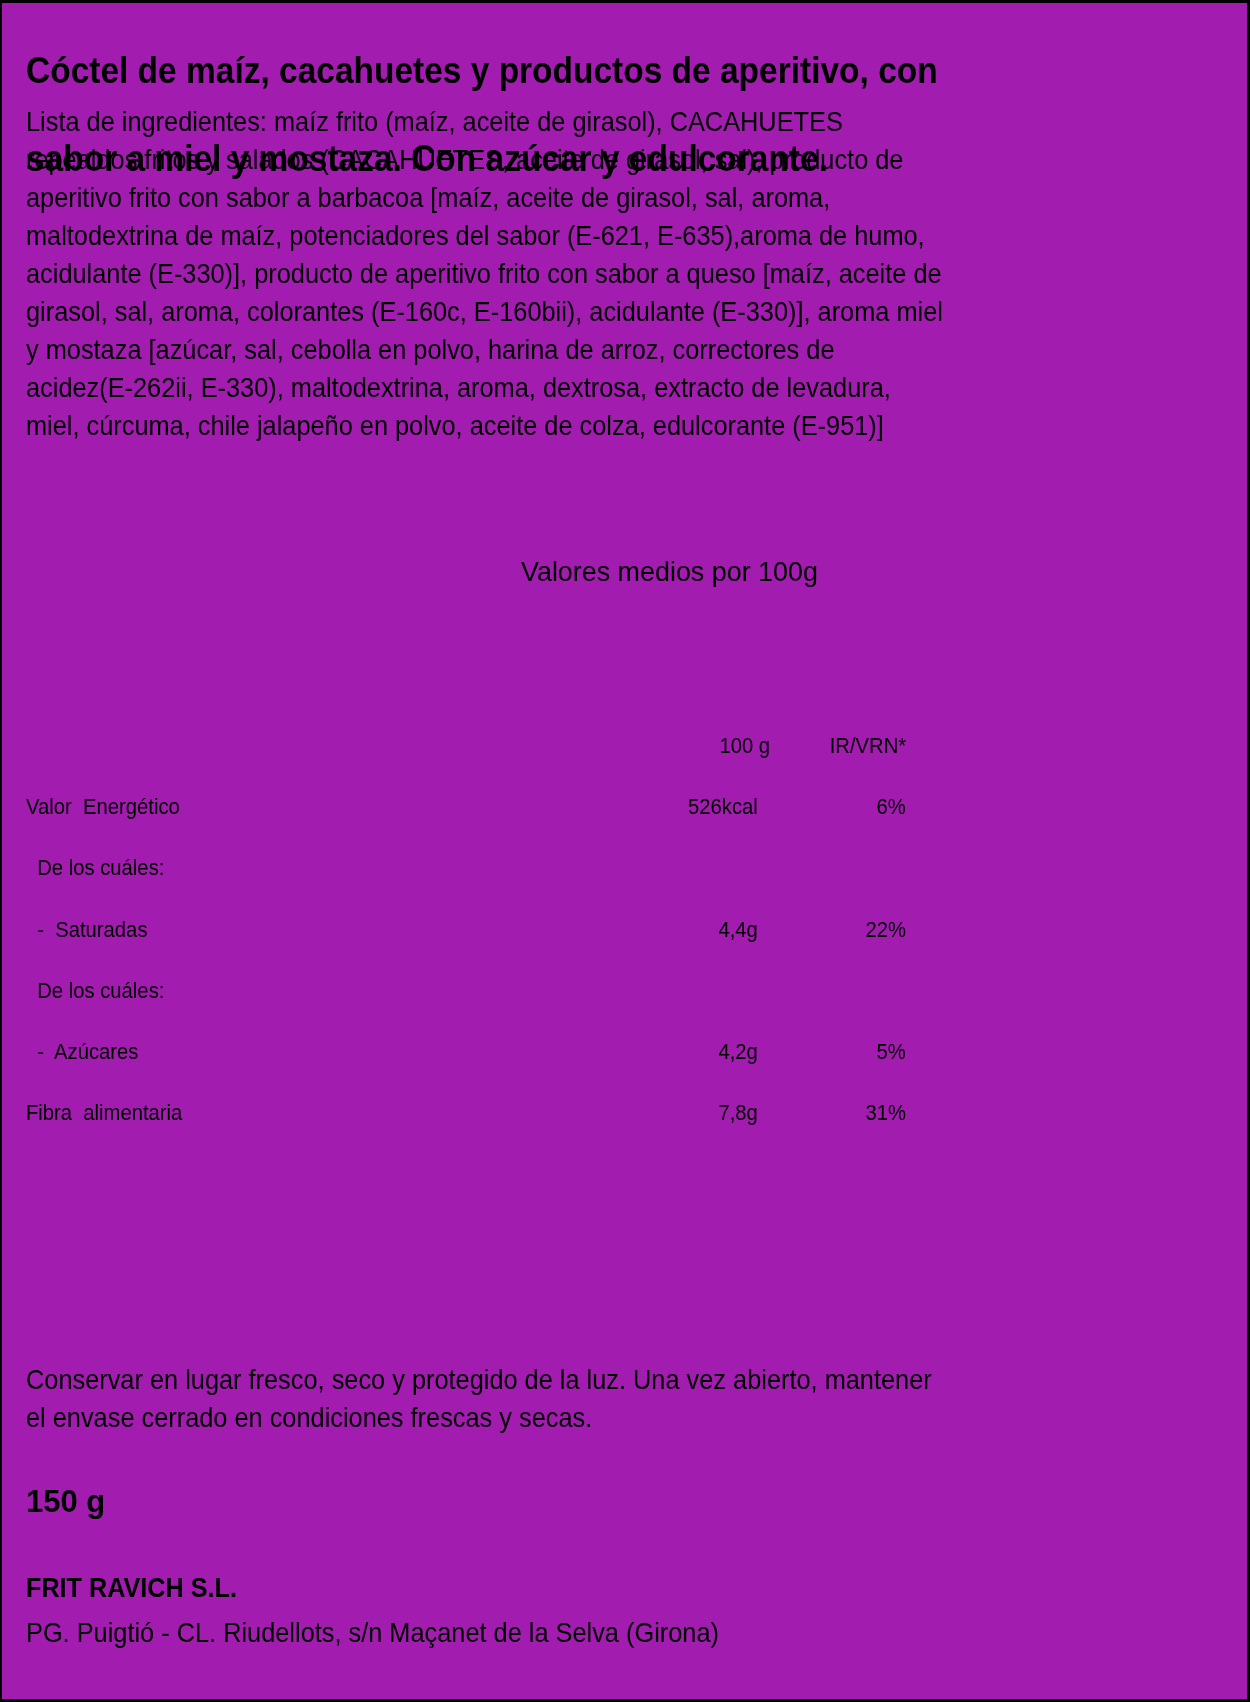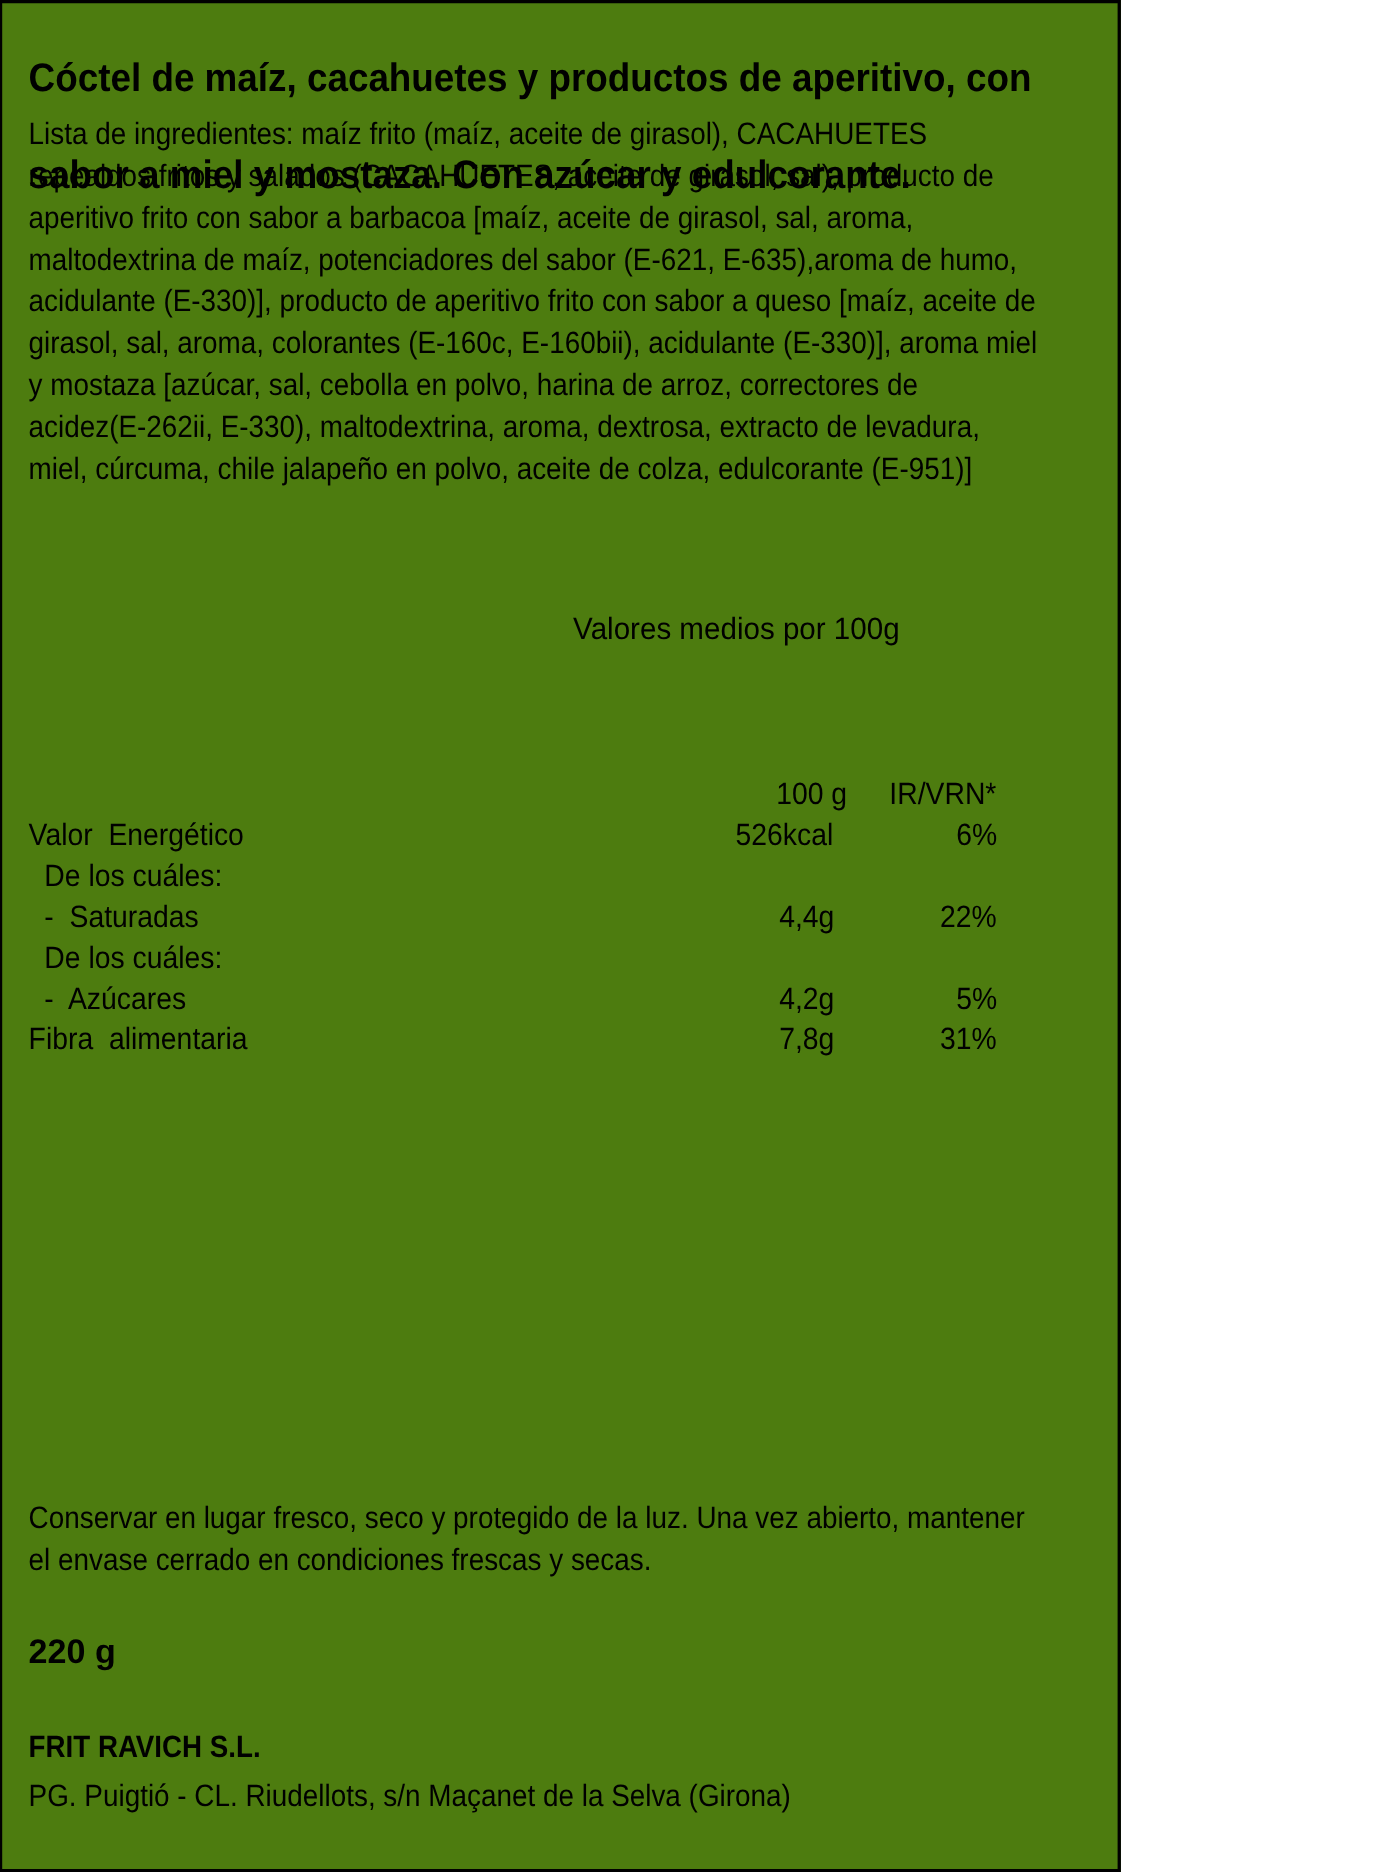--- a/index.html
+++ b/index.html
@@ -1,23 +1,23 @@
 <!DOCTYPE html>
 <html><head>
   <meta charset="utf-8">
   <style>
     html, body { margin: 0; padding: 0; background: #ffffff; }
     body { width: 1250px; height: 1702px; overflow: hidden; }
     .page {
       position: relative;
-      width: 1019px; height: 1702px;
+      width: 1250px; height: 1702px;
       box-sizing: border-box;
       border: 3px solid #000000;
       border-left-width: 2px;
-      background: #4d7c0f;
+      background: #a21caf;
       color: #000000;
       font-family: "Liberation Sans", sans-serif;
     }
     .title {
       position: absolute; left: 24px; top: 2px; width: 1200px;
       font-size: 36px; font-weight: bold; line-height: 44px;
       transform: scaleX(0.93); transform-origin: left top;
       white-space: pre-line;
     }
     .ingredients {
@@ -26,21 +26,21 @@
       transform: scaleX(0.905); transform-origin: left top;
     }
     .ing-line { white-space: nowrap; }
     .valores {
       position: absolute; left: 519px; top: 551px;
       font-size: 28px; line-height: 36px;
       transform: scaleX(0.96); transform-origin: left top;
       white-space: nowrap;
     }
     .nutri { position: absolute; left: 24px; top: 700px; width: 880px; }
-    .nrow { position: relative; height: 37.2px; font-size: 28px; line-height: 37px; }
+    .nrow { position: relative; height: 37.2px; font-size: 22px; line-height: 37px; margin-top: 24px; }
     .nrow .label {
       position: absolute; left: 0; top: 0; white-space: pre;
       transform: scaleX(0.92); transform-origin: left top;
     }
     .nrow .amount {
       position: absolute; right: 148px; top: 0; text-align: right; white-space: pre;
       transform: scaleX(0.92); transform-origin: right top;
     }
     .nrow .pct {
       position: absolute; right: 0; top: 0; text-align: right; white-space: pre;
@@ -126,18 +126,18 @@
       <span class="amount">7,8g</span>
       <span class="pct">31%</span>
     </div>
   </div>
 
   <div class="storage">
     <div>Conservar en lugar fresco, seco y protegido de la luz. Una vez abierto, mantener</div>
     <div>el envase cerrado en condiciones frescas y secas.</div>
   </div>
 
-  <div class="weight">220 g</div>
+  <div class="weight">150 g</div>
 
   <div class="company">FRIT RAVICH S.L.</div>
   <div class="address">PG. Puigtió - CL. Riudellots, s/n Maçanet de la Selva (Girona)</div>
 
 </div>
 
 </body></html>

